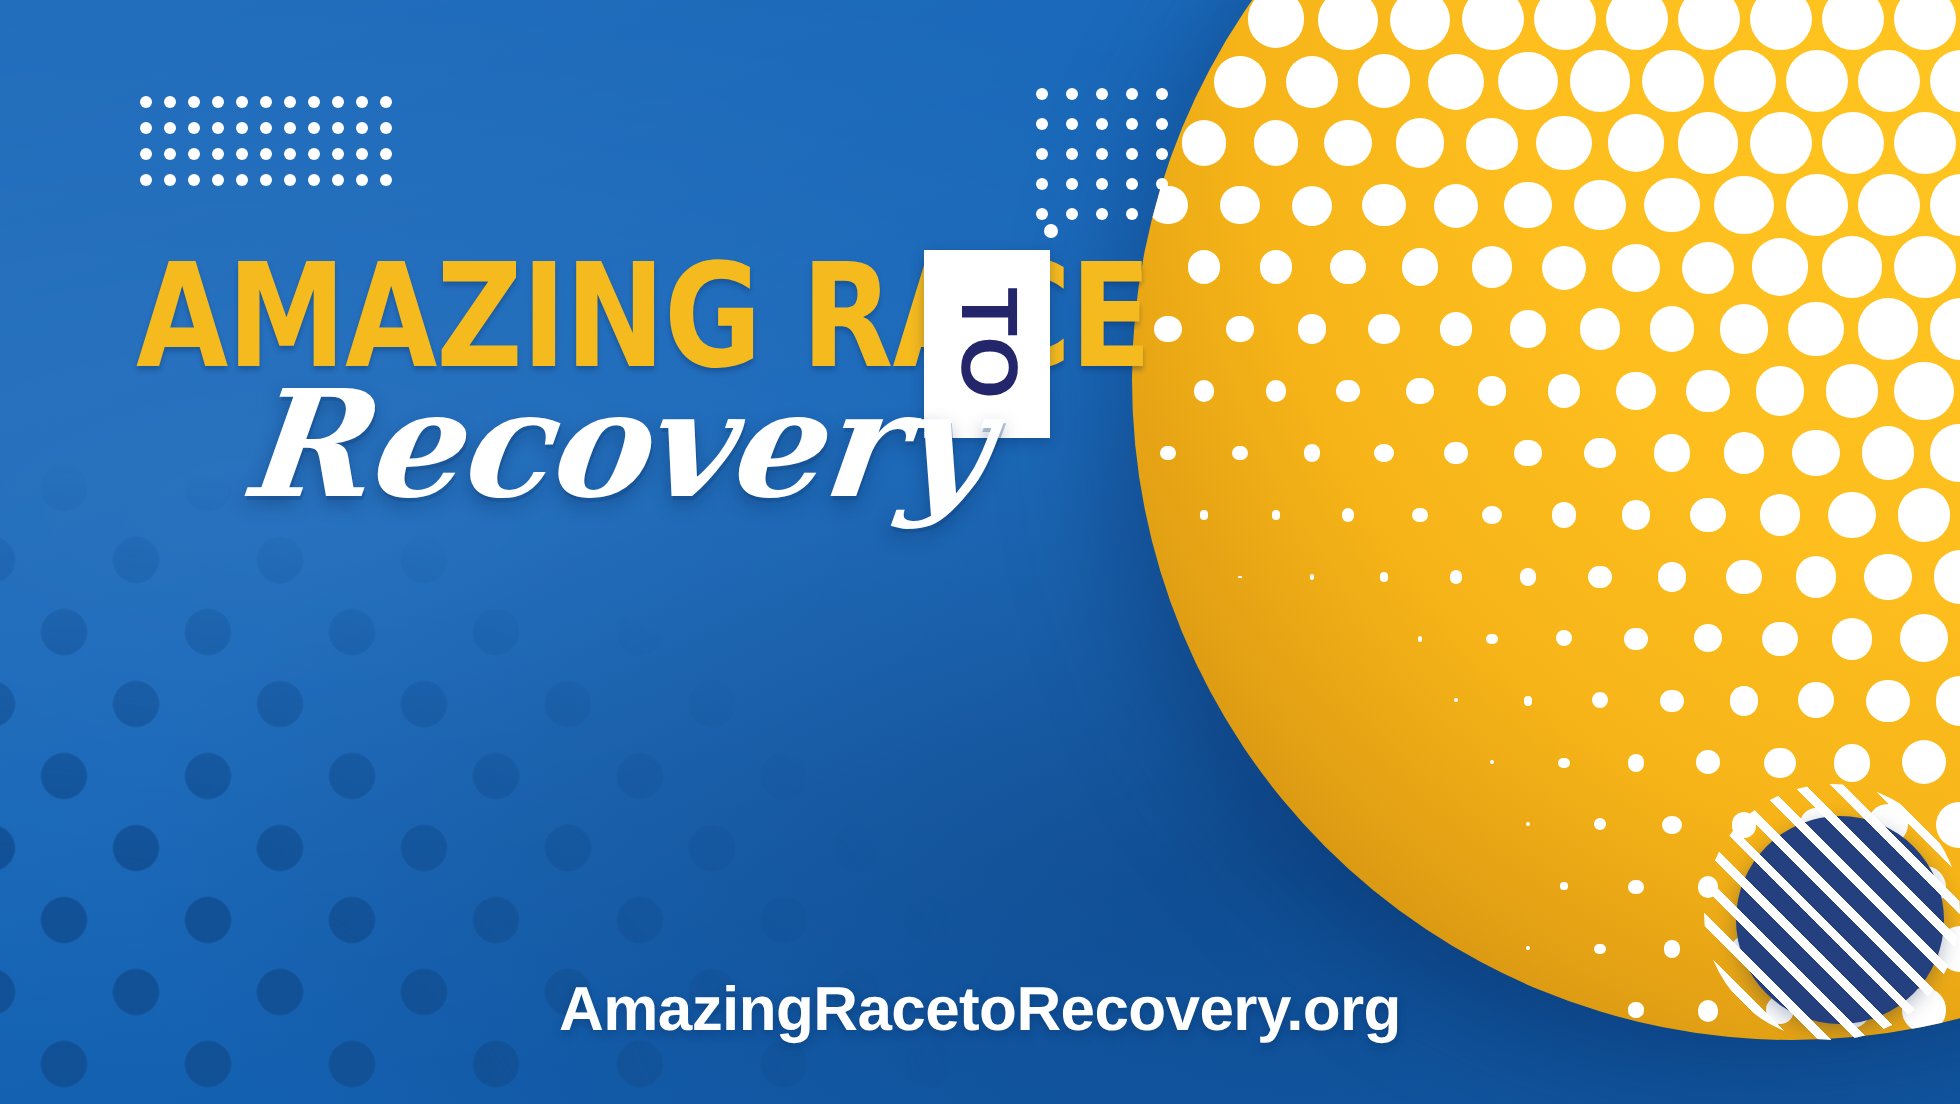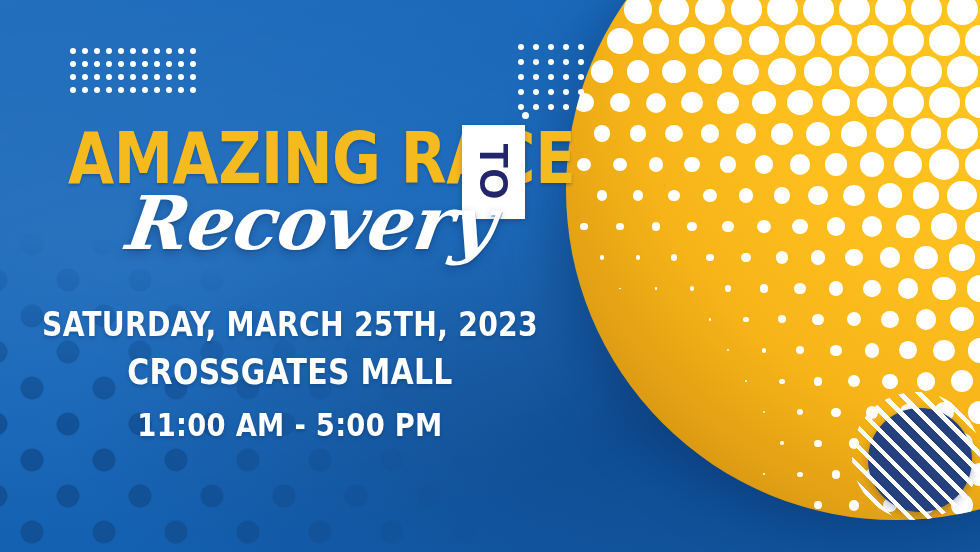--- a/index.html
+++ b/index.html
@@ -432,20 +432,16 @@
   <div class="dot-single"></div>
 
   <div class="headline">AMAZING RACE</div>
 
   <div class="to-box">
     <span>TO</span>
   </div>
 
   <div class="script">Recovery</div>
 
-  <div class="details">
-    <span class="d-line d-date">SATURDAY, MARCH 25TH, 2023</span>
-    <span class="d-line d-place">CROSSGATES MALL</span>
-    <span class="d-line d-time">11:00 AM - 5:00 PM</span>
-  </div>
-
+
+  <div class="url">AmazingRacetoRecovery.org</div>
 
 </div>
 
 </body></html>

